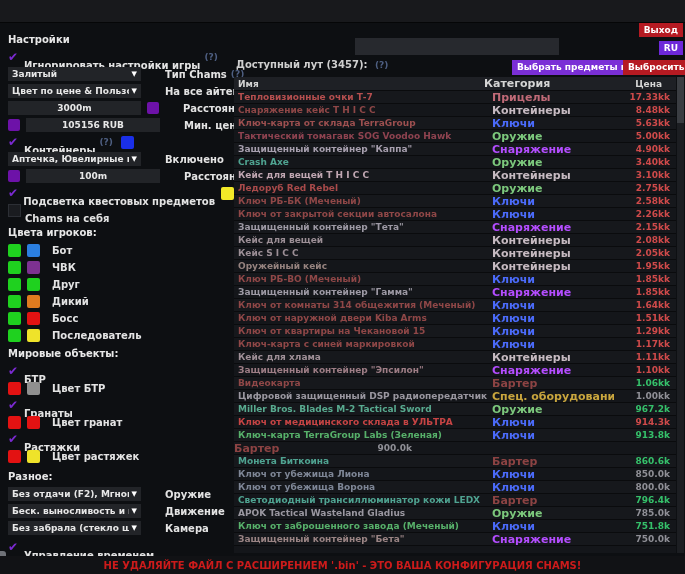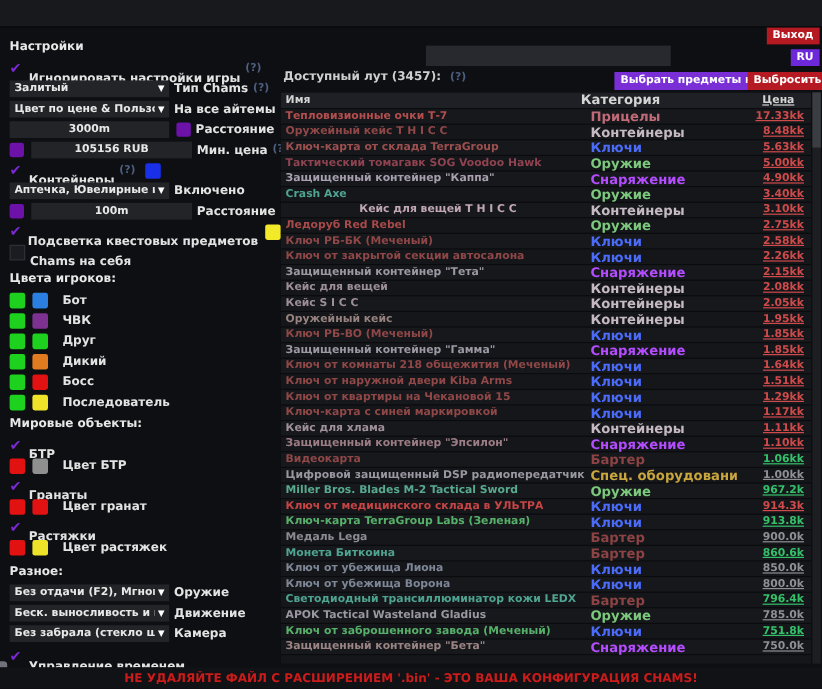--- a/index.html
+++ b/index.html
@@ -17,41 +17,41 @@
   .s-title{font-weight:bold;color:#e8e8e8;font-size:10px;margin-top:6px;height:13px;}
   .check{color:#7b2ad2;font-weight:bold;font-size:12px;width:16px;line-height:12px;}
   .uncheck{width:11px;height:11px;background:#1a1c20;border:1px solid #2c2f35;margin-right:4px;}
   .dd{width:133px;height:14px;background:#222428;display:flex;align-items:center;justify-content:space-between;padding:0 4px;box-sizing:border-box;flex:0 0 auto;}
   .dd .val{font-weight:bold;font-size:9px;color:#e8e8e8;white-space:nowrap;overflow:hidden;}
   .dd .arrow{font-size:7px;color:#ffffff;flex:0 0 auto;margin-left:3px;}
   .inputbox{width:133px;height:14px;background:#222428;text-align:center;line-height:14px;font-weight:bold;font-size:9px;color:#e8e8e8;flex:0 0 auto;box-sizing:border-box;}
   .inputbox.short{width:134px;}
   .sq{width:12px;height:12px;border-radius:2px;flex:0 0 auto;}
   .sq.big{width:13px;height:13px;}
-  .side-label{font-weight:bold;color:#e3e3e3;margin-left:4px;white-space:nowrap;font-size:10px;}
+  .side-label{font-weight:bold;color:#e3e3e3;margin-left:24px;white-space:nowrap;font-size:10px;}
   .pc-row{display:flex;align-items:center;height:13px;margin-top:4px;}
   .pc-row .sq{margin-right:6px;}
   .pc-row .side-label{margin-left:6px;}
   
   .search-label{position:absolute;left:430px;top:24px;font-weight:bold;color:#cfcfcf;}
   .search-input{position:absolute;left:355px;top:38px;width:200px;height:15px;background:#27292e;border:none;}
   .btn{position:absolute;font-weight:bold;color:#fff;font-size:9px;line-height:14px;padding:0 5px;height:14px;white-space:nowrap;}
   .btn-exit{right:2px;top:23px;background:#b51a22;}
   .btn-lang{right:2px;top:41px;background:#6d28d9;}
   .btn-kappa{left:512px;top:60px;background:#7a2fd6;height:15px;line-height:15px;}
   .btn-drop{left:623px;top:60px;background:#b51a22;height:15px;line-height:15px;}
   .loot-title{position:absolute;left:236px;top:59px;font-weight:bold;color:#cfcfcf;}
   
   .table{position:absolute;left:234px;top:77px;width:442px;height:476px;overflow:hidden;background:#121316;}
   .thead{height:13px;display:flex;align-items:center;background:#1e2025;font-weight:bold;color:#d5d5d5;border-bottom:1px solid #0a0b0d;}
   .trow{height:12px;display:flex;align-items:center;border-bottom:1px solid #0a0b0d;background:#16181c;font-weight:bold;}
   .trow:nth-child(even){background:#14161a;}
   .c-name{flex:1;padding-left:4px;white-space:nowrap;overflow:hidden;font-size:9px;}
   .c-cat{width:122px;flex:0 0 auto;white-space:nowrap;overflow:hidden;font-size:11px;}
-  .c-price{width:56px;flex:0 0 auto;text-align:right;padding-right:6px;font-size:9px;text-decoration:underline;}
+  .c-price{width:56px;flex:0 0 auto;text-align:right;padding-right:6px;font-size:9px;}
   .thead .c-price{padding-right:14px;}
   .scrollbar{position:absolute;left:677px;top:77px;width:7px;height:476px;background:#1c1e22;}
   .thumb{position:absolute;left:0;top:0;width:7px;height:46px;background:#3a3d42;}
   
   .footer{position:absolute;left:0;bottom:0;width:685px;height:18px;background:#111215;display:flex;align-items:center;justify-content:center;}
   .footer .warn{color:#cc1b1b;font-weight:bold;font-size:10px;white-space:nowrap;}
   .corner-tab{position:absolute;left:0;top:551px;width:6px;height:14px;background:#6f7278;border-radius:0 3px 3px 0;}
 </style>
 </head>
 <body>
@@ -251,21 +251,21 @@
     <div class="c-cat">Категория</div>
     <div class="c-price">Цена</div>
   </div>
   <div id="loot-rows">
       <div class="trow">
         <div class="c-name" style="color: rgb(181, 79, 79);">Тепловизионные очки Т-7</div>
         <div class="c-cat" style="color: rgb(192, 106, 119);">Прицелы</div>
         <div class="c-price" style="color: rgb(207, 74, 74);">17.33kk</div>
       </div>
       <div class="trow">
-        <div class="c-name" style="color: rgb(143, 71, 71);">Оружейный кейс T H I C C</div>
+        <div class="c-name" style="color: rgb(143, 71, 71);">Снаряжение кейс T H I C C</div>
         <div class="c-cat" style="color: rgb(198, 186, 193);">Контейнеры</div>
         <div class="c-price" style="color: rgb(207, 74, 74);">8.48kk</div>
       </div>
       <div class="trow">
         <div class="c-name" style="color: rgb(156, 79, 79);">Ключ-карта от склада TerraGroup</div>
         <div class="c-cat" style="color: rgb(75, 107, 250);">Ключи</div>
         <div class="c-price" style="color: rgb(207, 74, 74);">5.63kk</div>
       </div>
       <div class="trow">
         <div class="c-name" style="color: rgb(143, 67, 80);">Тактический томагавк SOG Voodoo Hawk</div>
@@ -276,21 +276,21 @@
         <div class="c-name" style="color: rgb(167, 159, 174);">Защищенный контейнер "Каппа"</div>
         <div class="c-cat" style="color: rgb(180, 77, 255);">Снаряжение</div>
         <div class="c-price" style="color: rgb(207, 74, 74);">4.90kk</div>
       </div>
       <div class="trow">
         <div class="c-name" style="color: rgb(79, 163, 145);">Crash Axe</div>
         <div class="c-cat" style="color: rgb(124, 200, 124);">Оружие</div>
         <div class="c-price" style="color: rgb(207, 74, 74);">3.40kk</div>
       </div>
       <div class="trow">
-        <div class="c-name" style="color: rgb(192, 167, 178); text-align: center;">Кейс для вещей T H I C C</div>
+        <div class="c-name" style="color: rgb(192, 167, 178);">Кейс для вещей T H I C C</div>
         <div class="c-cat" style="color: rgb(198, 186, 193);">Контейнеры</div>
         <div class="c-price" style="color: rgb(207, 74, 74);">3.10kk</div>
       </div>
       <div class="trow">
         <div class="c-name" style="color: rgb(168, 74, 74);">Ледоруб Red Rebel</div>
         <div class="c-cat" style="color: rgb(124, 200, 124);">Оружие</div>
         <div class="c-price" style="color: rgb(207, 74, 74);">2.75kk</div>
       </div>
       <div class="trow">
         <div class="c-name" style="color: rgb(143, 71, 71);">Ключ РБ-БК (Меченый)</div>
@@ -326,21 +326,21 @@
         <div class="c-name" style="color: rgb(143, 71, 71);">Ключ РБ-ВО (Меченый)</div>
         <div class="c-cat" style="color: rgb(75, 107, 250);">Ключи</div>
         <div class="c-price" style="color: rgb(207, 74, 74);">1.85kk</div>
       </div>
       <div class="trow">
         <div class="c-name" style="color: rgb(157, 153, 164);">Защищенный контейнер "Гамма"</div>
         <div class="c-cat" style="color: rgb(180, 77, 255);">Снаряжение</div>
         <div class="c-price" style="color: rgb(207, 74, 74);">1.85kk</div>
       </div>
       <div class="trow">
-        <div class="c-name" style="color: rgb(143, 71, 71);">Ключ от комнаты 218 общежития (Меченый)</div>
+        <div class="c-name" style="color: rgb(143, 71, 71);">Ключ от комнаты 314 общежития (Меченый)</div>
         <div class="c-cat" style="color: rgb(75, 107, 250);">Ключи</div>
         <div class="c-price" style="color: rgb(207, 74, 74);">1.64kk</div>
       </div>
       <div class="trow">
         <div class="c-name" style="color: rgb(143, 71, 71);">Ключ от наружной двери Kiba Arms</div>
         <div class="c-cat" style="color: rgb(75, 107, 250);">Ключи</div>
         <div class="c-price" style="color: rgb(207, 74, 74);">1.51kk</div>
       </div>
       <div class="trow">
         <div class="c-name" style="color: rgb(143, 71, 71);">Ключ от квартиры на Чекановой 15</div>
@@ -381,21 +381,20 @@
         <div class="c-name" style="color: rgb(198, 68, 68);">Ключ от медицинского склада в УЛЬТРА</div>
         <div class="c-cat" style="color: rgb(75, 107, 250);">Ключи</div>
         <div class="c-price" style="color: rgb(207, 74, 74);">914.3k</div>
       </div>
       <div class="trow">
         <div class="c-name" style="color: rgb(87, 176, 106);">Ключ-карта TerraGroup Labs (Зеленая)</div>
         <div class="c-cat" style="color: rgb(75, 107, 250);">Ключи</div>
         <div class="c-price" style="color: rgb(53, 192, 106);">913.8k</div>
       </div>
       <div class="trow">
-        <div class="c-name" style="color: rgb(141, 138, 146);">Медаль Lega</div>
         <div class="c-cat" style="color: rgb(140, 67, 67);">Бартер</div>
         <div class="c-price" style="color: rgb(143, 143, 150);">900.0k</div>
       </div>
       <div class="trow">
         <div class="c-name" style="color: rgb(79, 163, 145);">Монета Биткоина</div>
         <div class="c-cat" style="color: rgb(140, 67, 67);">Бартер</div>
         <div class="c-price" style="color: rgb(53, 192, 106);">860.6k</div>
       </div>
       <div class="trow">
         <div class="c-name" style="color: rgb(126, 134, 150);">Ключ от убежища Лиона</div>

